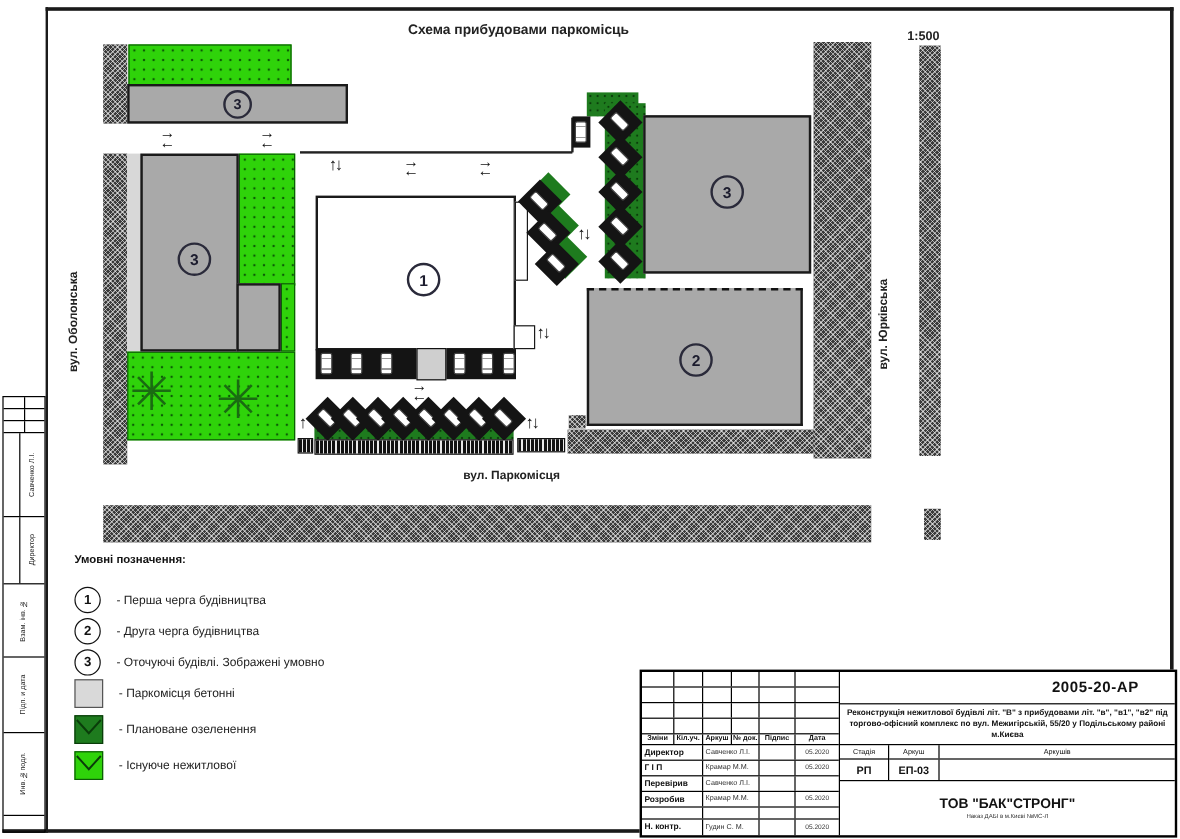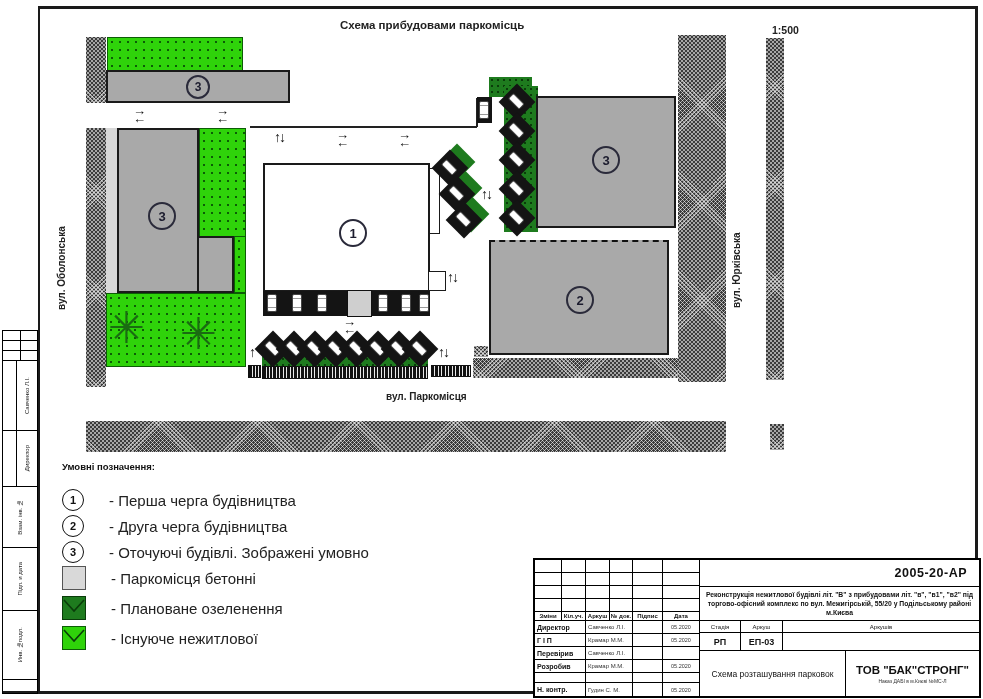--- a/index.html
+++ b/index.html
@@ -40,21 +40,21 @@
          display:flex;align-items:center;justify-content:center;color:#222;}
   .tree{position:absolute;color:#1a6b12;font-size:44px;line-height:44px;}
   .ptitle{position:absolute;font-weight:bold;font-size:11.5px;color:#222;}
   
   .lg-head{position:absolute;font-weight:bold;font-size:9.5px;}
   .lg-row{position:absolute;display:flex;align-items:center;gap:13px;height:24px;}
   .lg-circ{width:20px;height:20px;border:1.7px solid #111;border-radius:50%;display:flex;align-items:center;
            justify-content:center;font-weight:bold;font-size:11px;flex:0 0 auto;}
   .lg-sq{width:24px;height:24px;box-sizing:border-box;flex:0 0 auto;position:relative;}
   .lg-sq svg{position:absolute;left:0;top:2px;}
-  .lg-txt{font-size:15px;color:#222;margin-left:12px;}
+  .lg-txt{font-size:10px;color:#222;}
   
   .ss{position:absolute;left:2px;top:330px;width:36px;height:364px;border:1px solid #000;box-sizing:border-box;
       display:flex;flex-direction:column;}
   .ss-smallrow{display:flex;height:9px;border-bottom:1px solid #000;flex:0 0 auto;}
   .ss-smallrow div{flex:1;border-right:1px solid #000;}
   .ss-smallrow div:last-child{border-right:none;}
   .ss-band{display:flex;border-bottom:1px solid #000;flex:0 0 auto;}
   .ss-cellL{width:13px;border-right:1px solid #000;}
   .ss-vt{flex:1;display:flex;align-items:center;justify-content:center;}
   .ss-vt span{writing-mode:vertical-rl;transform:rotate(180deg);font-size:6px;color:#222;white-space:nowrap;}
@@ -65,21 +65,21 @@
   .tb-row{display:flex;border-bottom:1px solid #000;box-sizing:border-box;flex:0 0 auto;}
   .tb-row:last-child{border-bottom:none;}
   .tb-c{border-right:1px solid #000;box-sizing:border-box;overflow:hidden;display:flex;align-items:center;}
   .tb-c:last-child{border-right:none;}
   .tb-hdr{font-weight:bold;font-size:6px;justify-content:center;}
   .tb-role{font-weight:bold;font-size:7px;padding-left:2px;}
   .tb-name{font-size:6px;color:#333;padding-left:2px;}
   .tb-date{font-size:5.5px;color:#333;justify-content:center;}
   .tb-right{flex:1;display:flex;flex-direction:column;}
   .tb-doc{height:27px;border-bottom:1px solid #000;display:flex;align-items:center;justify-content:flex-end;
-          padding-right:12px;font-weight:bold;font-size:12.5px;letter-spacing:.5px;flex:0 0 auto;box-sizing:border-box;}
+          padding-right:30px;font-weight:bold;font-size:12.5px;letter-spacing:.5px;flex:0 0 auto;box-sizing:border-box;}
   .tb-desc{height:34px;border-bottom:1px solid #000;font-weight:bold;font-size:6.8px;line-height:9px;
            text-align:center;padding:3px 5px 0 5px;box-sizing:border-box;flex:0 0 auto;}
   .tb-mid{height:30px;border-bottom:1px solid #000;display:flex;flex:0 0 auto;box-sizing:border-box;}
   .tb-sect{width:146px;border-right:1px solid #000;display:flex;align-items:center;justify-content:center;
            font-size:8px;box-sizing:border-box;}
   .tb-stcol{display:flex;flex-direction:column;border-right:1px solid #000;box-sizing:border-box;}
   .tb-stcol:last-child{border-right:none;}
   .tb-sth{height:12px;border-bottom:1px solid #000;display:flex;align-items:center;justify-content:center;
           font-size:6px;box-sizing:border-box;}
   .tb-stv{flex:1;display:flex;align-items:center;justify-content:center;font-size:9px;font-weight:bold;}
@@ -94,21 +94,21 @@
 <body>
 
 <div class="sheet">
 
   <div class="frame" style="left:38px;top:6px;width:940px;height:3px"></div>
   <div class="frame" style="left:975px;top:6px;width:3px;height:688px"></div>
   <div class="frame" style="left:2px;top:691px;width:976px;height:3px"></div>
   <div class="frame" style="left:38px;top:6px;width:2px;height:688px"></div>
 
   <div class="ptitle" style="left:340px;top:19px">Схема прибудовами паркомісць</div>
-  <div class="ptitle" style="left:772px;top:24px;font-size:10.5px">1:500</div>
+  <div class="ptitle" style="left:756px;top:24px;font-size:10.5px">1:500</div>
 
   <div class="hatch" style="left:86px;top:37px;width:20px;height:66px"></div>
   <div class="hatch" style="left:86px;top:128px;width:20px;height:259px"></div>
   <div class="vtext" style="left:56px;top:212px;height:112px">вул. Оболонська</div>
 
   <div class="green-ex" style="left:107px;top:37px;width:136px;height:34px"></div>
   <div class="bld" style="left:106px;top:70px;width:184px;height:33px"></div>
   <div class="clabel" style="left:186px;top:75px;width:20px;height:20px;font-size:12px">3</div>
 
   <div class="graystrip" style="left:106px;top:128px;width:12px;height:165px"></div>
@@ -408,21 +408,20 @@
         <div class="tb-stcol" style="width:42px">
           <div class="tb-sth">Аркуш</div>
           <div class="tb-stv">ЕП-03</div>
         </div>
         <div class="tb-stcol" style="flex:1">
           <div class="tb-sth">Аркушів</div>
           <div class="tb-stv"></div>
         </div>
       </div>
       <div class="tb-bot">
-        <div class="tb-dt">Схема розташування парковок</div>
         <div class="tb-co">
           <div class="tb-co-name">ТОВ "БАК"СТРОНГ"</div>
           <div class="tb-co-note">Наказ ДАБІ в м.Києві №МС-Л</div>
         </div>
       </div>
     </div>
   </div>
 
 </div>
 

